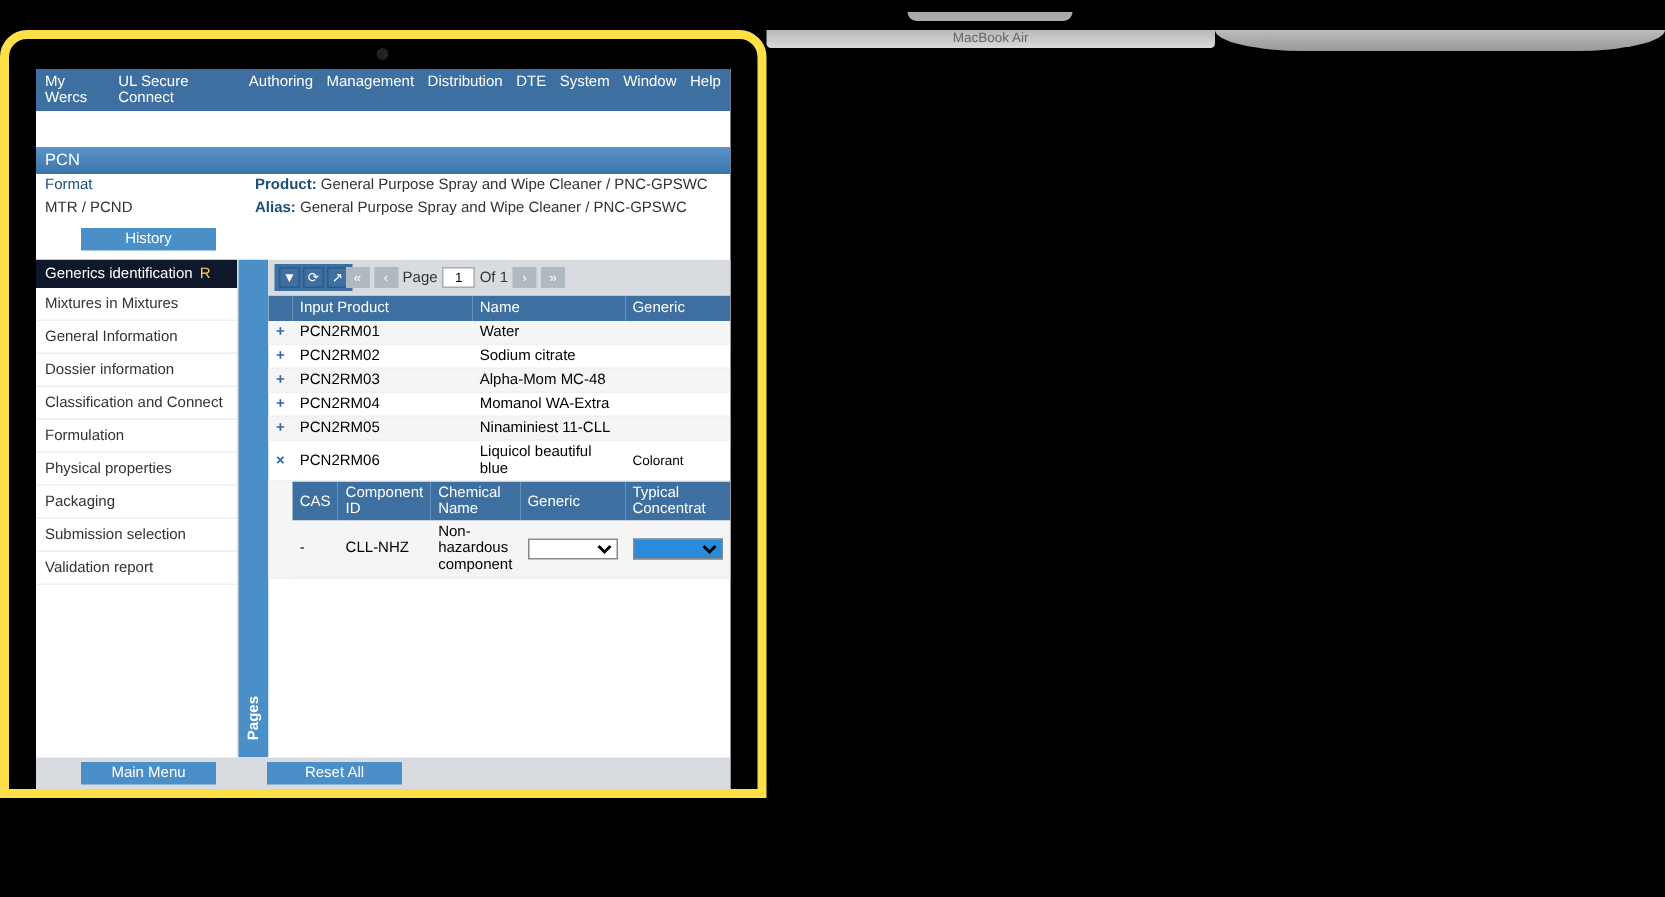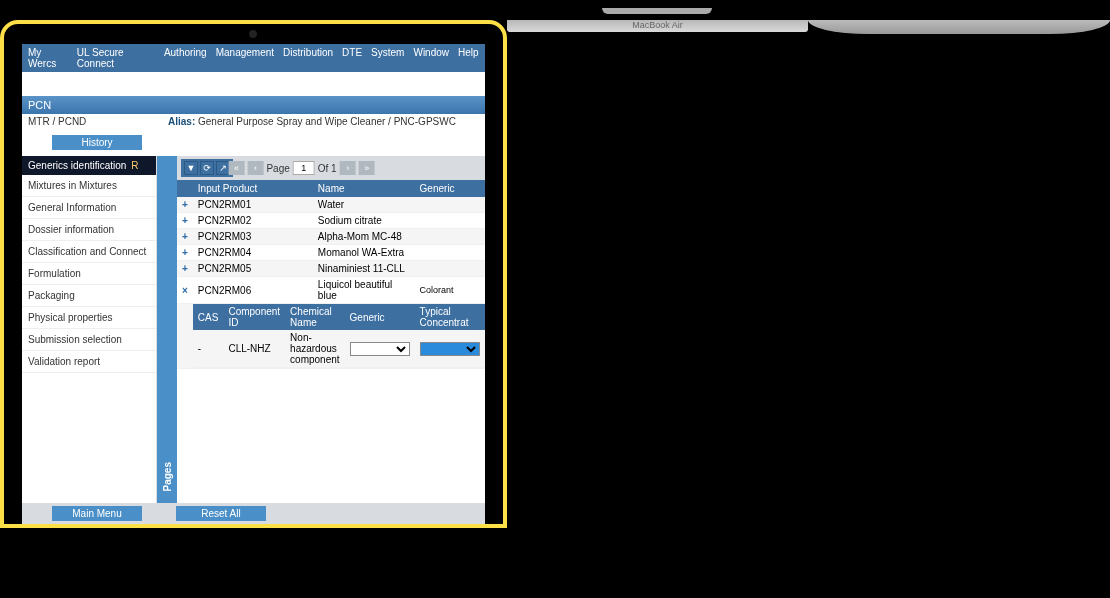--- a/index.html
+++ b/index.html
@@ -1,18 +1,18 @@
 <!DOCTYPE html>
 <html><head>
 <meta charset="utf-8">
 <style>
   * { box-sizing: border-box; margin: 0; padding: 0; }
   body { font-family: Arial, sans-serif; font-size: 11px; background: #000; display: flex; justify-content: center; align-items: flex-start; padding-top: 20px; }
   
-  .laptop-frame { width: 980px; background: #000; border-radius: 18px 18px 0 0; padding: 18px 18px 0 18px; border: 4px solid #fde047; }
+  .laptop-frame { width: 980px; background: #000; border-radius: 18px 18px 0 0; padding: 18px 18px 0 18px; border: 6px solid #fde047; }
   .camera { width: 8px; height: 8px; background: #222; border-radius: 50%; margin: -12px auto 6px auto; }
   .screen { background: #fff; width: 100%; height: 480px; overflow: hidden; display: flex; flex-direction: column; }
   .laptop-base-top { width: 1060px; height: 12px; background: linear-gradient(#b8b8b8,#d9d9d9); margin: 0 auto; border-radius: 0 0 3px 3px; position: relative; }
   .laptop-base-top::after { content: "MacBook Air"; position: absolute; left: 50%; top: 0; transform: translateX(-50%); font-size: 9px; color: #666; }
   .laptop-base-bottom { width: 1060px; height: 14px; background: linear-gradient(#bcbcbc,#999); margin: 0 auto; border-radius: 0 0 60px 60px / 0 0 14px 14px; }
   .notch { width: 110px; height: 6px; background: #aaa; border-radius: 0 0 8px 8px; margin: 0 auto; position: relative; top: -12px; }
 
   .menubar { background: #3d6fa0; color: #fff; display: flex; padding: 3px 6px; font-size: 10px; gap: 9px; }
   .menubar span { cursor: pointer; }
 
@@ -71,40 +71,44 @@
       <span>Management</span>
       <span>Distribution</span>
       <span>DTE</span>
       <span>System</span>
       <span>Window</span>
       <span>Help</span>
     </div>
 
     <div class="subheader">PCN</div>
 
+    <div class="metarow">
+      <div class="lab">Format</div>
+      <div class="val"><b>Product:</b> <span>General Purpose Spray and Wipe Cleaner / PNC-GPSWC</span></div>
+    </div>
     <div class="metarow">
       <div class="lab" style="color:#333">MTR / PCND</div>
       <div class="val"><b>Alias:</b> <span>General Purpose Spray and Wipe Cleaner / PNC-GPSWC</span></div>
     </div>
 
     <div class="history-btn">History</div>
 
     <div class="body-area">
       <div class="sidebar">
         <div class="sb-header">
           <span>Generics identification</span>
           <span class="r">R</span>
         </div>
         <div class="sb-item"><span>Mixtures in Mixtures</span></div>
         <div class="sb-item"><span>General Information</span></div>
         <div class="sb-item"><span>Dossier information</span></div>
         <div class="sb-item"><span>Classification and Connect</span></div>
         <div class="sb-item"><span>Formulation</span></div>
+        <div class="sb-item"><span>Physical properties</span></div>
         <div class="sb-item"><span>Packaging</span></div>
-        <div class="sb-item"><span>Physical properties</span></div>
         <div class="sb-item"><span>Submission selection</span></div>
         <div class="sb-item"><span>Validation report</span></div>
       </div>
 
       <div class="pages-tab">
           <span>Pages</span>
         </div>
 
       <div class="main">
         <div class="toolbar toolbar-wrap">

